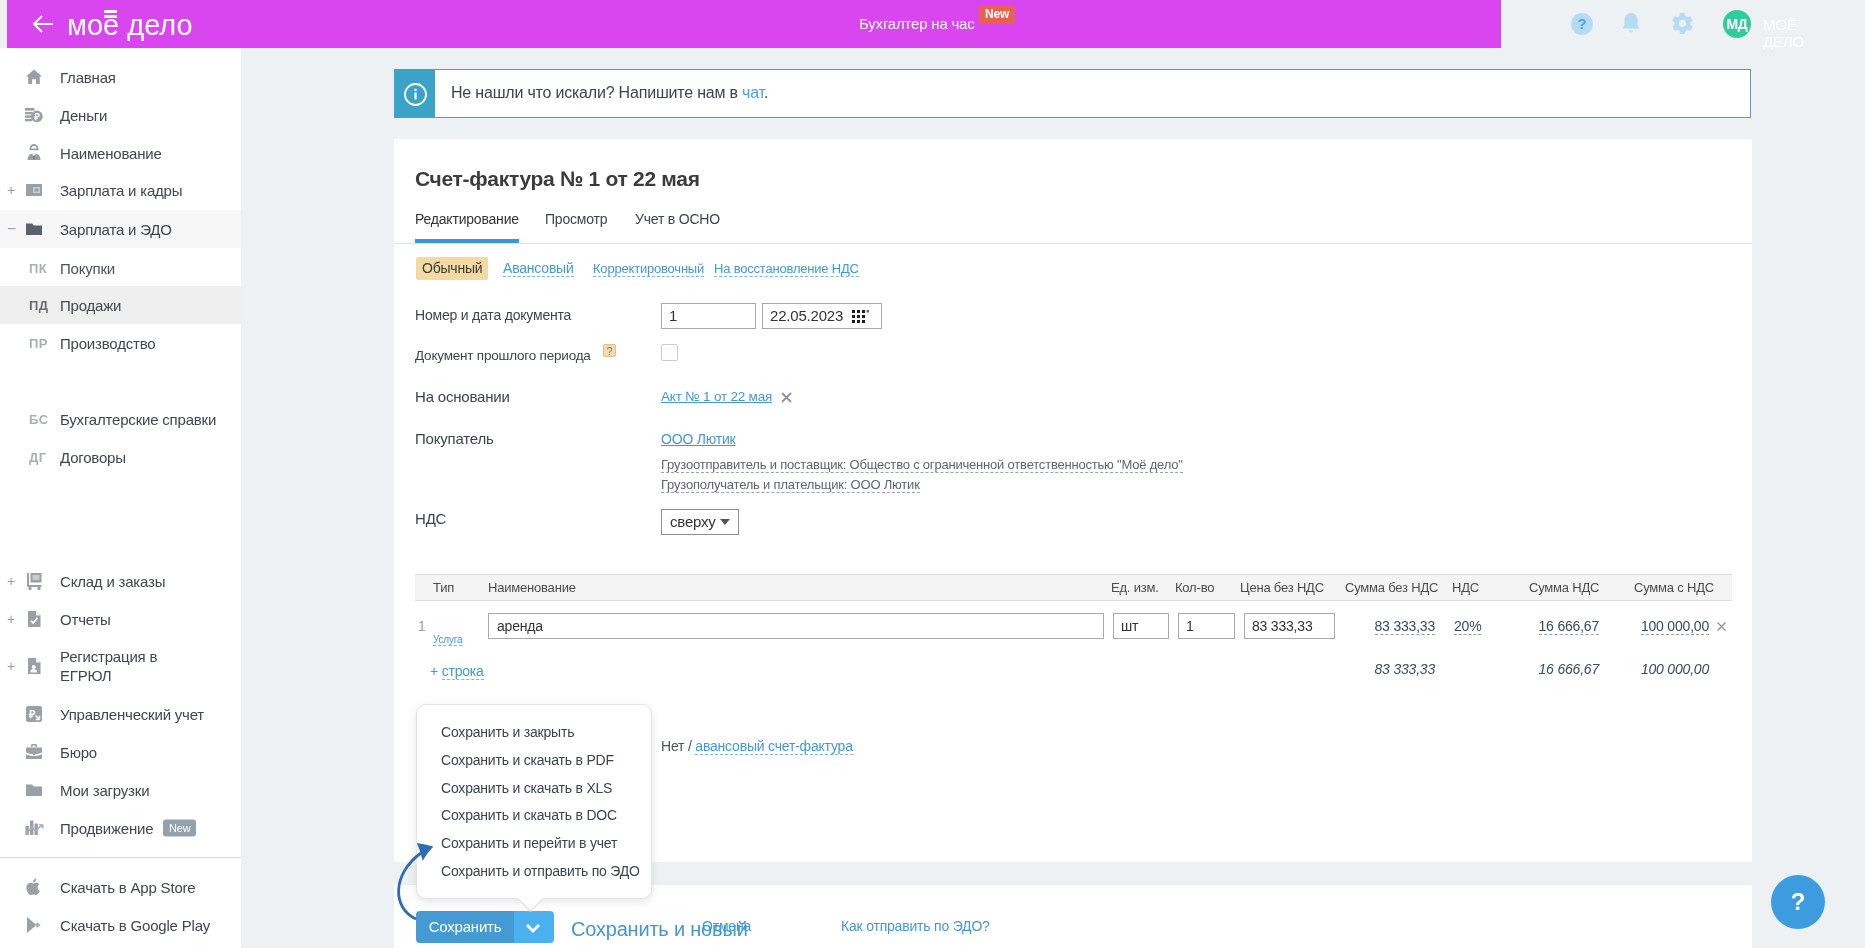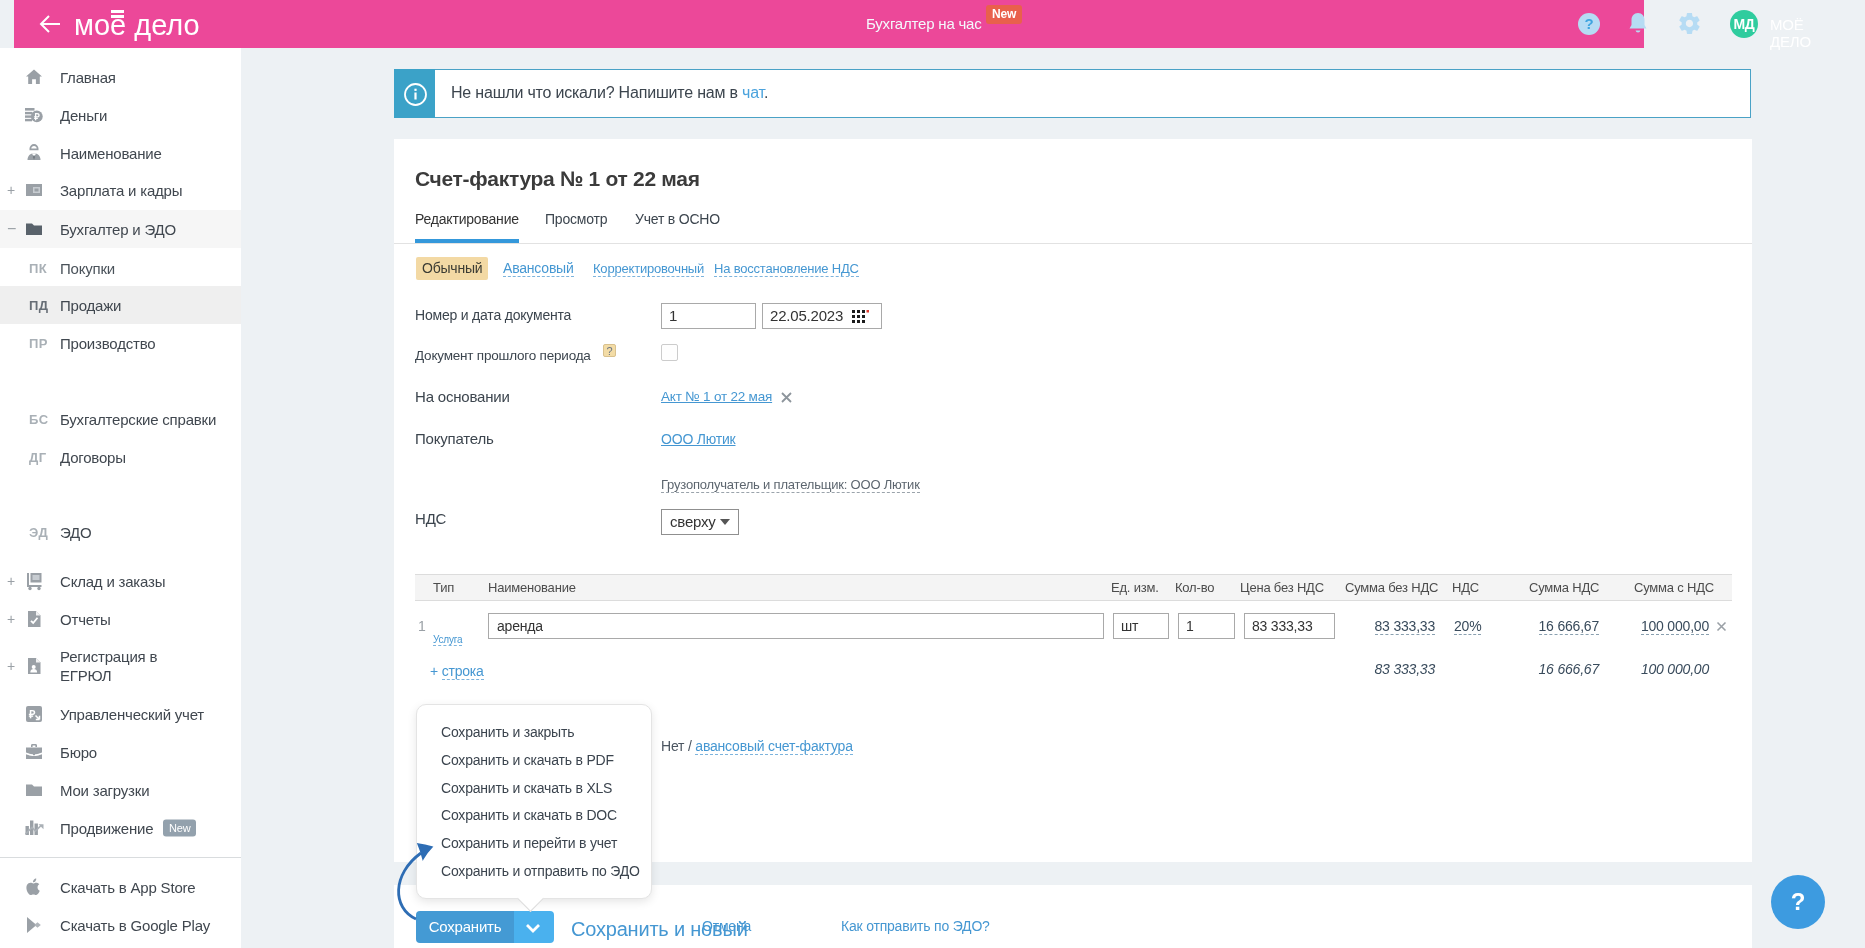--- a/index.html
+++ b/index.html
@@ -1,18 +1,18 @@
 <!DOCTYPE html>
 <html><head>
 <meta charset="utf-8">
 <style>
 * { margin:0; padding:0; box-sizing:border-box; }
 html,body { width:1865px; height:948px; overflow:hidden; font-family:"Liberation Sans",sans-serif; background:#edf1f4; letter-spacing:-0.2px; }
 .abs { position:absolute; }
-#topbar { position:absolute; left:14px; top:0; width:1630px; height:48px; background:#ec4899; }
+#topbar { position:absolute; left:7px; top:0; width:1494px; height:48px; background:#d946ef; }
 #sidebar { position:absolute; left:0; top:48px; width:241px; height:900px; background:#ffffff; }
 .sitem { position:absolute; left:0; width:241px; height:38px; }
 .sitem .txt { position:absolute; left:60px; top:50%; transform:translateY(-50%); font-size:15px; color:#40474f; white-space:nowrap; }
 .sitem .code { position:absolute; left:29px; top:50%; transform:translateY(-50%); font-size:13px; font-weight:bold; color:#a9b0b6; letter-spacing:0.5px;}
 .sitem svg { position:absolute; left:24px; top:50%; transform:translateY(-50%); }
 .plus { position:absolute; left:7px; top:50%; transform:translateY(-50%); font-size:14px; color:#9aa0a6; }
 .link { color:#4597d2; text-decoration:none; }
 .dashed { border-bottom:1px dashed #7db4dd; }
 #card { position:absolute; left:394px; top:139px; width:1358px; height:723px; background:#fff; }
 #footerbar { position:absolute; left:394px; top:885px; width:1358px; height:63px; background:#fff; }
@@ -88,45 +88,41 @@
         <rect x="9" y="7" width="7" height="6" fill="#c7ccd1"></rect>
         <rect x="10.5" y="8.5" width="4" height="3" fill="#9aa0a6"></rect>
       </svg>
       <span class="txt">Зарплата и кадры</span>
     </div>
   <div class="sitem" style="top:162px;background:#f6f6f6">
       <span class="plus" style="font-size:16px">−</span>
       <svg width="20" height="20" viewBox="0 0 20 20">
         <path fill="#59626b" d="M2 4.5 H8 L10 6.5 H18 V16 H2 Z"></path>
       </svg>
-      <span class="txt">Бухгалтер и ЭДО</span>
+      <span class="txt">Зарплата и ЭДО</span>
     </div>
   <div class="sitem" style="top:201px">
       <span class="code">ПК</span>
       <span class="txt" style="color:#4a525a">Покупки</span>
     </div>
   <div class="sitem" style="top:238px;background:#efefef">
       <span class="code" style="color:#676e76">ПД</span>
       <span class="txt">Продажи</span>
     </div>
   <div class="sitem" style="top:276px">
       <span class="code">ПР</span>
       <span class="txt">Производство</span>
     </div>
   <div class="sitem" style="top:352px">
       <span class="code">БС</span>
       <span class="txt">Бухгалтерские справки</span>
     </div>
   <div class="sitem" style="top:390px">
       <span class="code">ДГ</span>
       <span class="txt">Договоры</span>
-    </div>
-  <div class="sitem" style="top:465px">
-      <span class="code">ЭД</span>
-      <span class="txt">ЭДО</span>
     </div>
   <div class="sitem" style="top:514px">
       <span class="plus">+</span>
       <svg width="21" height="21" viewBox="0 0 21 21">
         <g fill="#9aa0a6">
           <rect x="6.5" y="2.5" width="11" height="9.5"></rect>
           <rect x="8.5" y="4.5" width="7" height="5" fill="#c7ccd1"></rect>
           <path d="M3 2.5 H5 V14.5 H17.5 V16.5 H3 Z"></path>
           <circle cx="6" cy="18" r="1.7"></circle>
           <circle cx="15" cy="18" r="1.7"></circle>
@@ -253,20 +249,21 @@
   <div class="abs" style="left:267px;top:205px;width:17px;height:17px;border:1px solid #cccccc;background:#fefefe;border-radius:2px;"></div>
 
   <div class="lbl" style="left:21px;top:249px;">На основании</div>
   <div class="abs link" style="left:267px;top:250px;font-size:13.5px;text-decoration:underline;">Акт № 1 от 22 мая</div>
   <svg class="abs" style="left:386px;top:252px" width="13" height="13" viewBox="0 0 13 13">
       <path d="M2 2 L11 11 M11 2 L2 11" stroke="#8d959c" stroke-width="1.8"></path>
     </svg>
 
   <div class="lbl" style="left:21px;top:291px;">Покупатель</div>
   <div class="abs link" style="left:267px;top:292px;font-size:14px;text-decoration:underline;">ООО Лютик</div>
+  <div class="abs" style="left:267px;top:318px;font-size:13px;color:#5d666f;"><span style="border-bottom:1px dashed #9aa3ab">Грузоотправитель и поставщик: Общество с ограниченной ответственностью "Моё дело"</span></div>
   <div class="abs" style="left:267px;top:338px;font-size:13px;color:#5d666f;"><span style="border-bottom:1px dashed #9aa3ab">Грузополучатель и плательщик: ООО Лютик</span></div>
 
   <div class="lbl" style="left:21px;top:371px;">НДС</div>
   <div class="abs" style="left:267px;top:370px;width:78px;height:26px;border:1px solid #8f8f8f;background:#fff;">
       <span style="position:absolute;left:8px;top:3px;font-size:15px;color:#333;">сверху</span>
       <span style="position:absolute;right:8px;top:9px;width:0;height:0;border-left:5px solid transparent;border-right:5px solid transparent;border-top:6px solid #555;"></span>
     </div>
 
   <div class="abs" style="left:21px;top:435px;width:1317px;height:27px;background:#f4f4f4;border-top:1px solid #dcdcdc;border-bottom:1px solid #dcdcdc;"></div>
   <div class="hdrc" style="left:39px;top:435px;">Тип</div>

